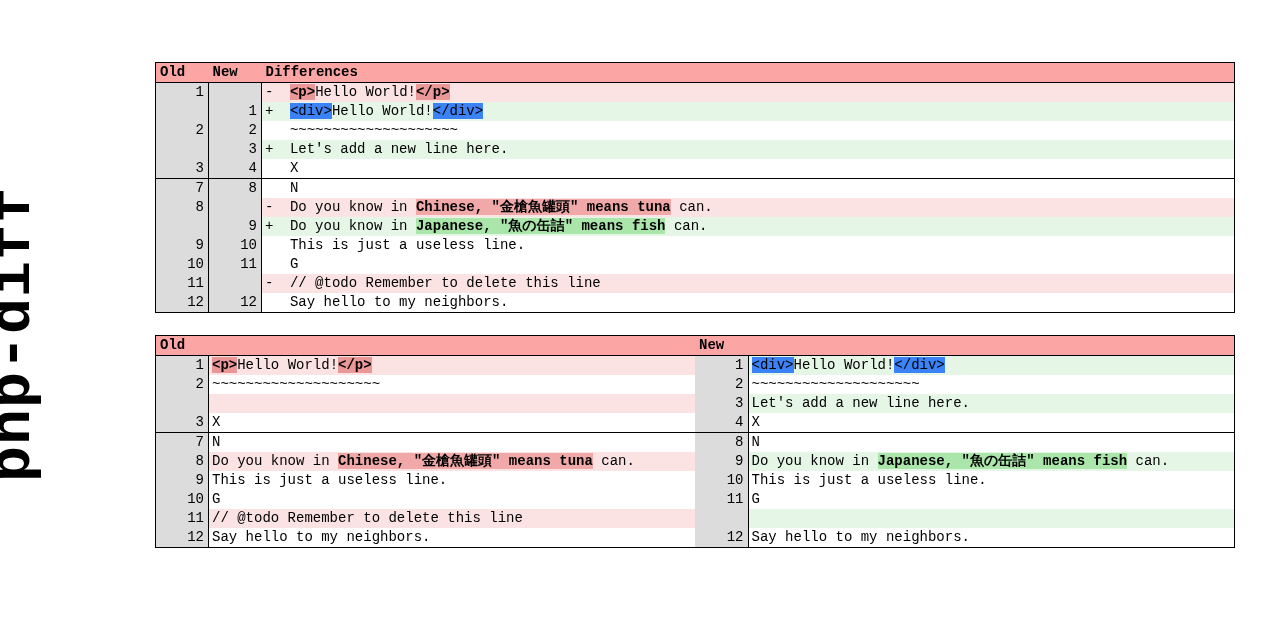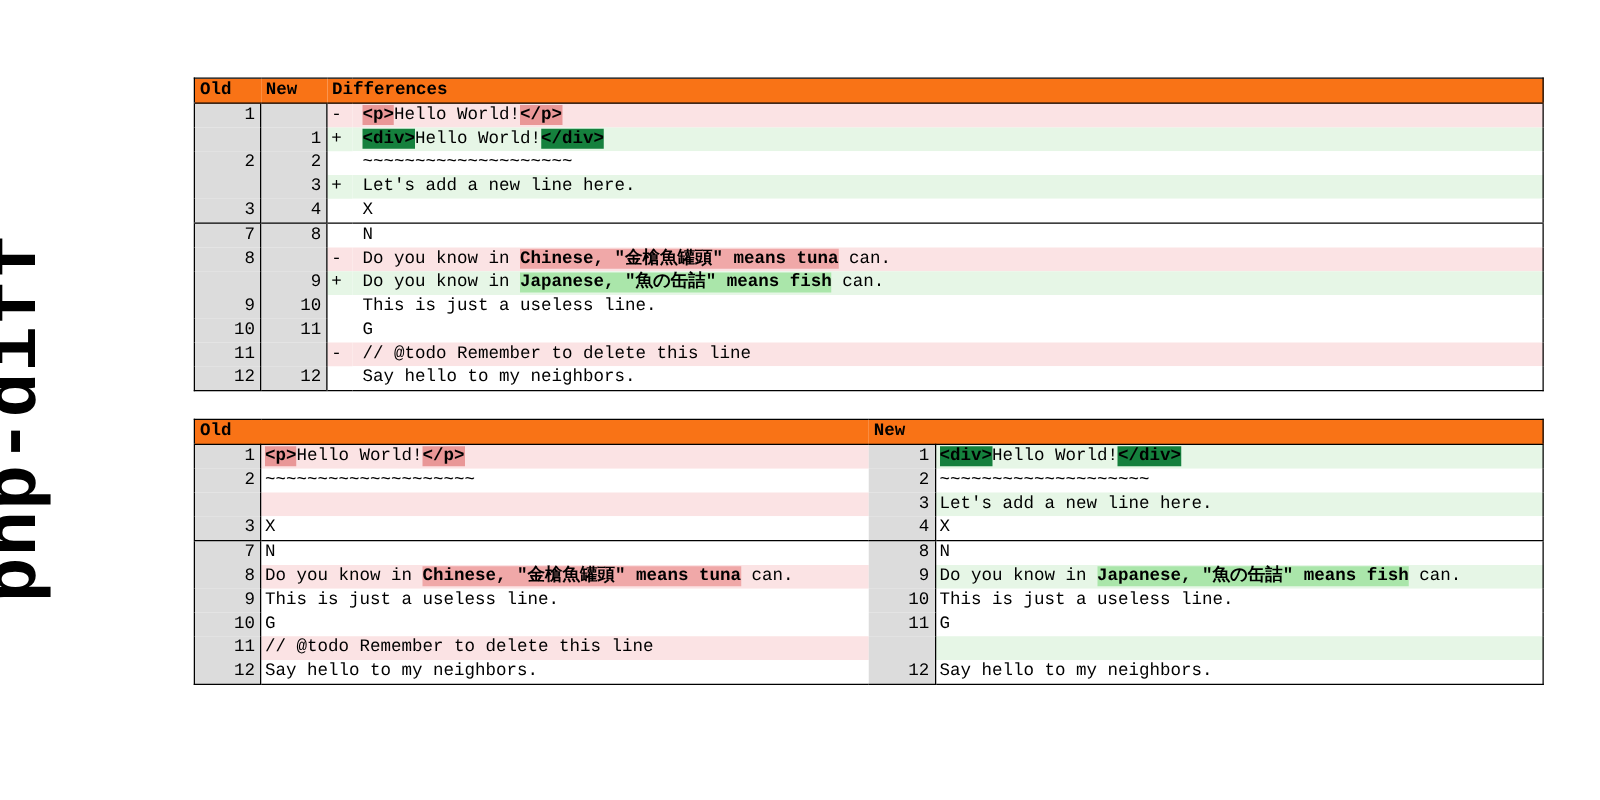--- a/index.html
+++ b/index.html
@@ -3,33 +3,33 @@
 <meta charset="utf-8">
 <style>
 html,body{margin:0;padding:0;background:#fff;font-family:Consolas,"Courier New",monospace;font-size:14px;color:#000}
 .page{width:1280px;height:640px;position:relative;background:#fff}
 .brand{position:absolute;left:-135px;top:300px;transform:rotate(-90deg);transform-origin:center;font-weight:900;font-size:60px;letter-spacing:1px;white-space:nowrap}
 .tables{position:absolute;left:155px;top:62px;right:45px}
 table{border-collapse:collapse;width:100%;border:1px solid #000;table-layout:fixed}
 table.unified col.ln{width:53px}
 table.unified col.sign{width:20px}
 table.sbs col.ln{width:53px}
-th{background:#f97316;border-bottom:1px solid #000;text-align:left;font-weight:700;padding:1px 4px 2px 4px}
+th{background:#fca5a5;border-bottom:1px solid #000;text-align:left;font-weight:700;padding:1px 4px 2px 4px}
 td{padding:0 0 0 0;vertical-align:top;line-height:19px;height:19px}
 td.ln{background:#dcdcdc;border-right:1px solid #000;text-align:right;padding-right:4px}
 td.sign{text-align:left;padding-left:3px}
 tr.del td.sign,tr.del td.code{background:#fbe3e4}
 tr.ins td.sign,tr.ins td.code{background:#e6f6e6}
 td.code{white-space:pre}
 tr.ctx td.code{background:#fff}
 tr.sep td{border-top:1px solid #000}
 .hl-del{background:#f0a8a8;font-weight:700}
 .hl-ins{background:#aae6aa;font-weight:700}
 .hl-delS{background:#e99797;font-weight:700}
-.hl-insS{background:#15803d;font-weight:700}
+.hl-insS{background:#3b82f6;font-weight:400}
 .gap{height:22px}
 table.sbs td.codeL,table.sbs td.codeR{padding-left:3px;white-space:pre}
 table.sbs td.codeL.del{background:#fbe3e4}
 table.sbs td.codeR.ins{background:#e6f6e6}
 table.sbs td.codeL.ctx,table.sbs td.codeR.ctx{background:#fff}
 </style>
 </head>
 <body>
 <div class="page">
 <div class="brand">php-diff</div>

